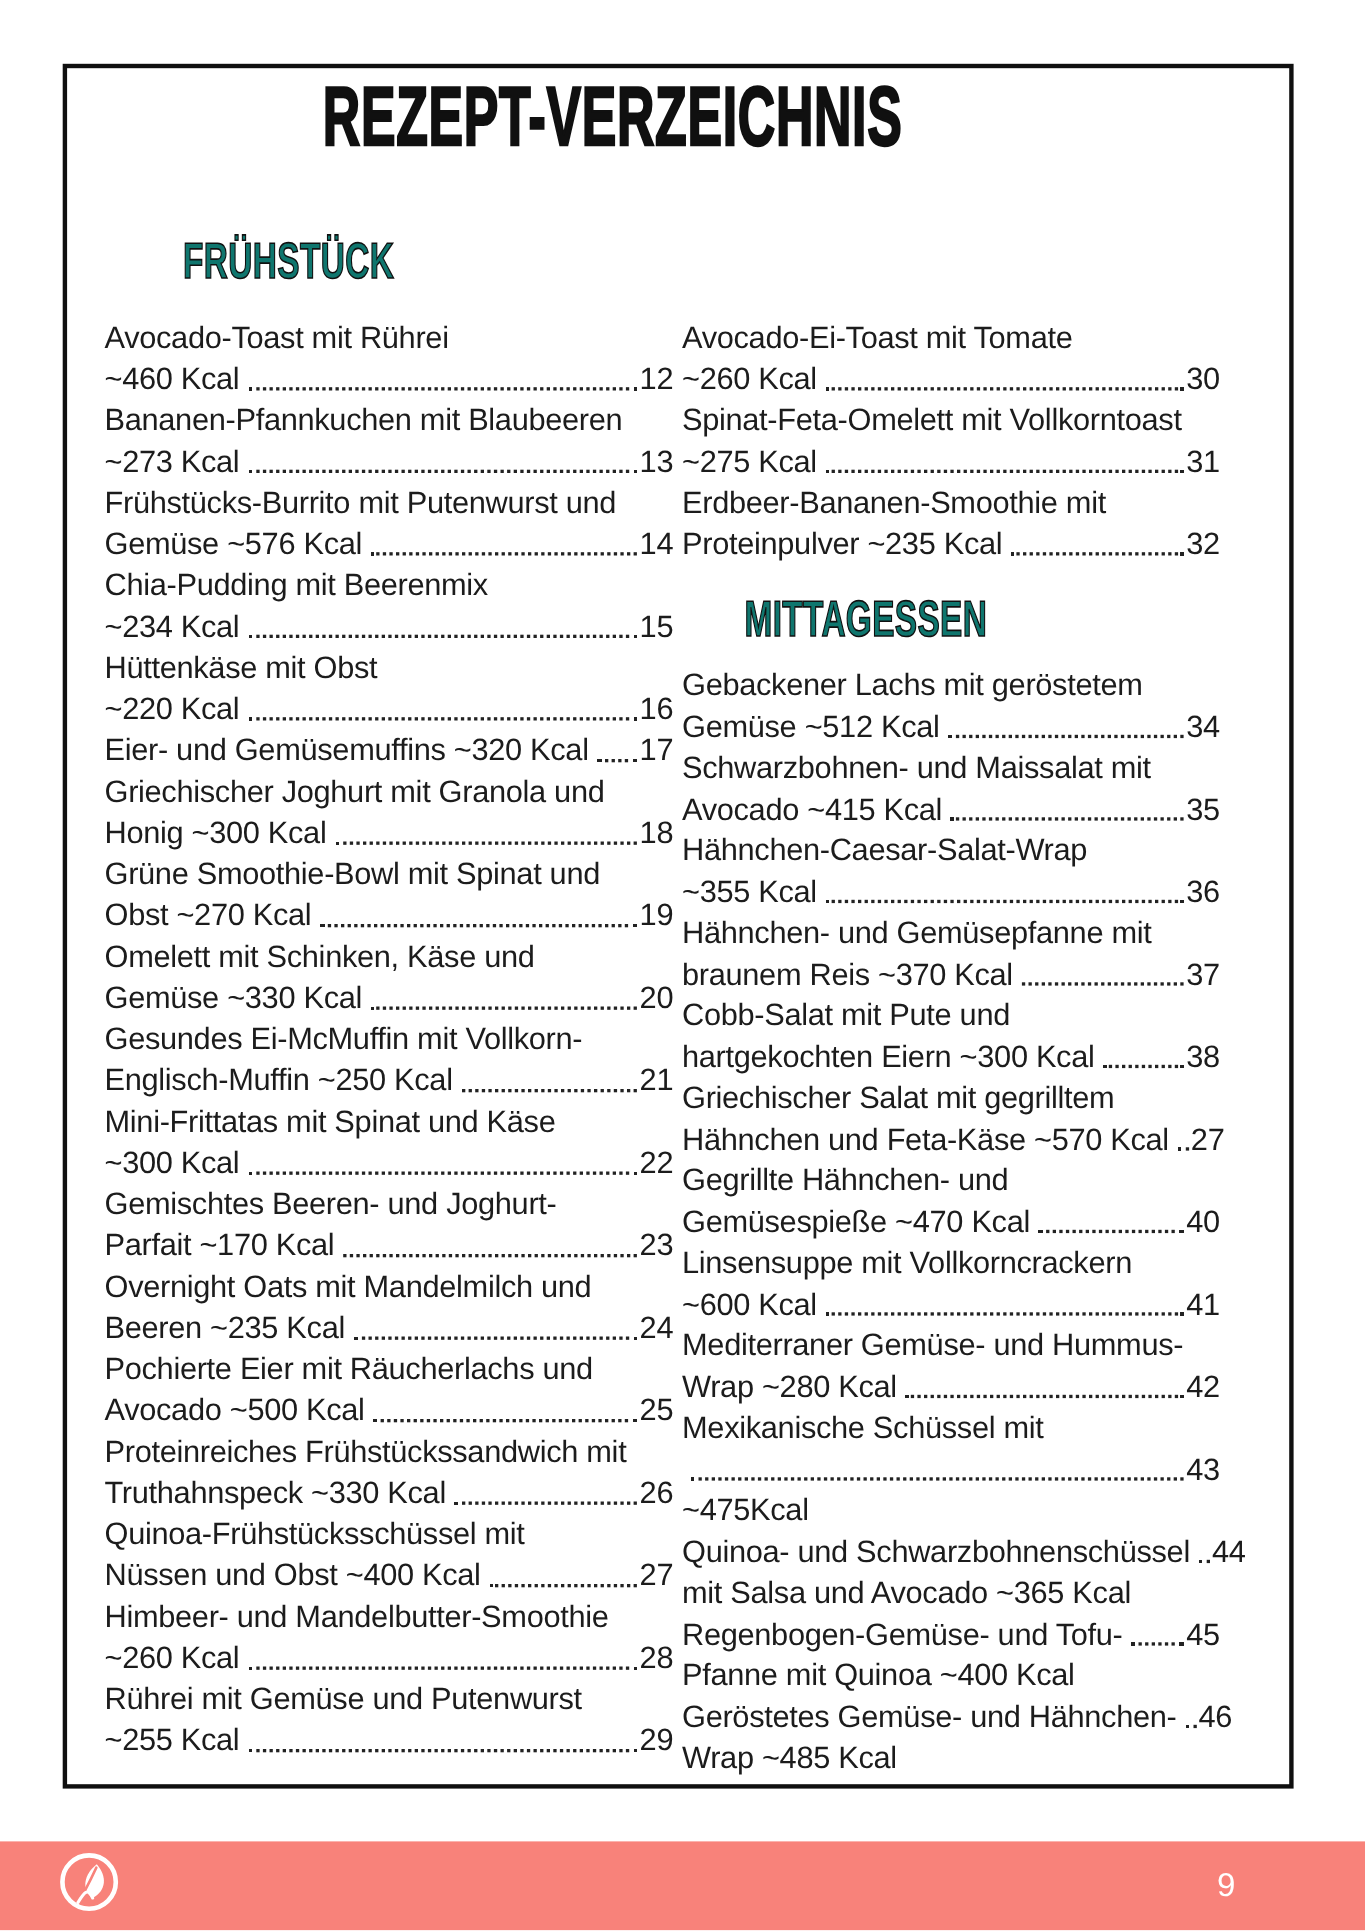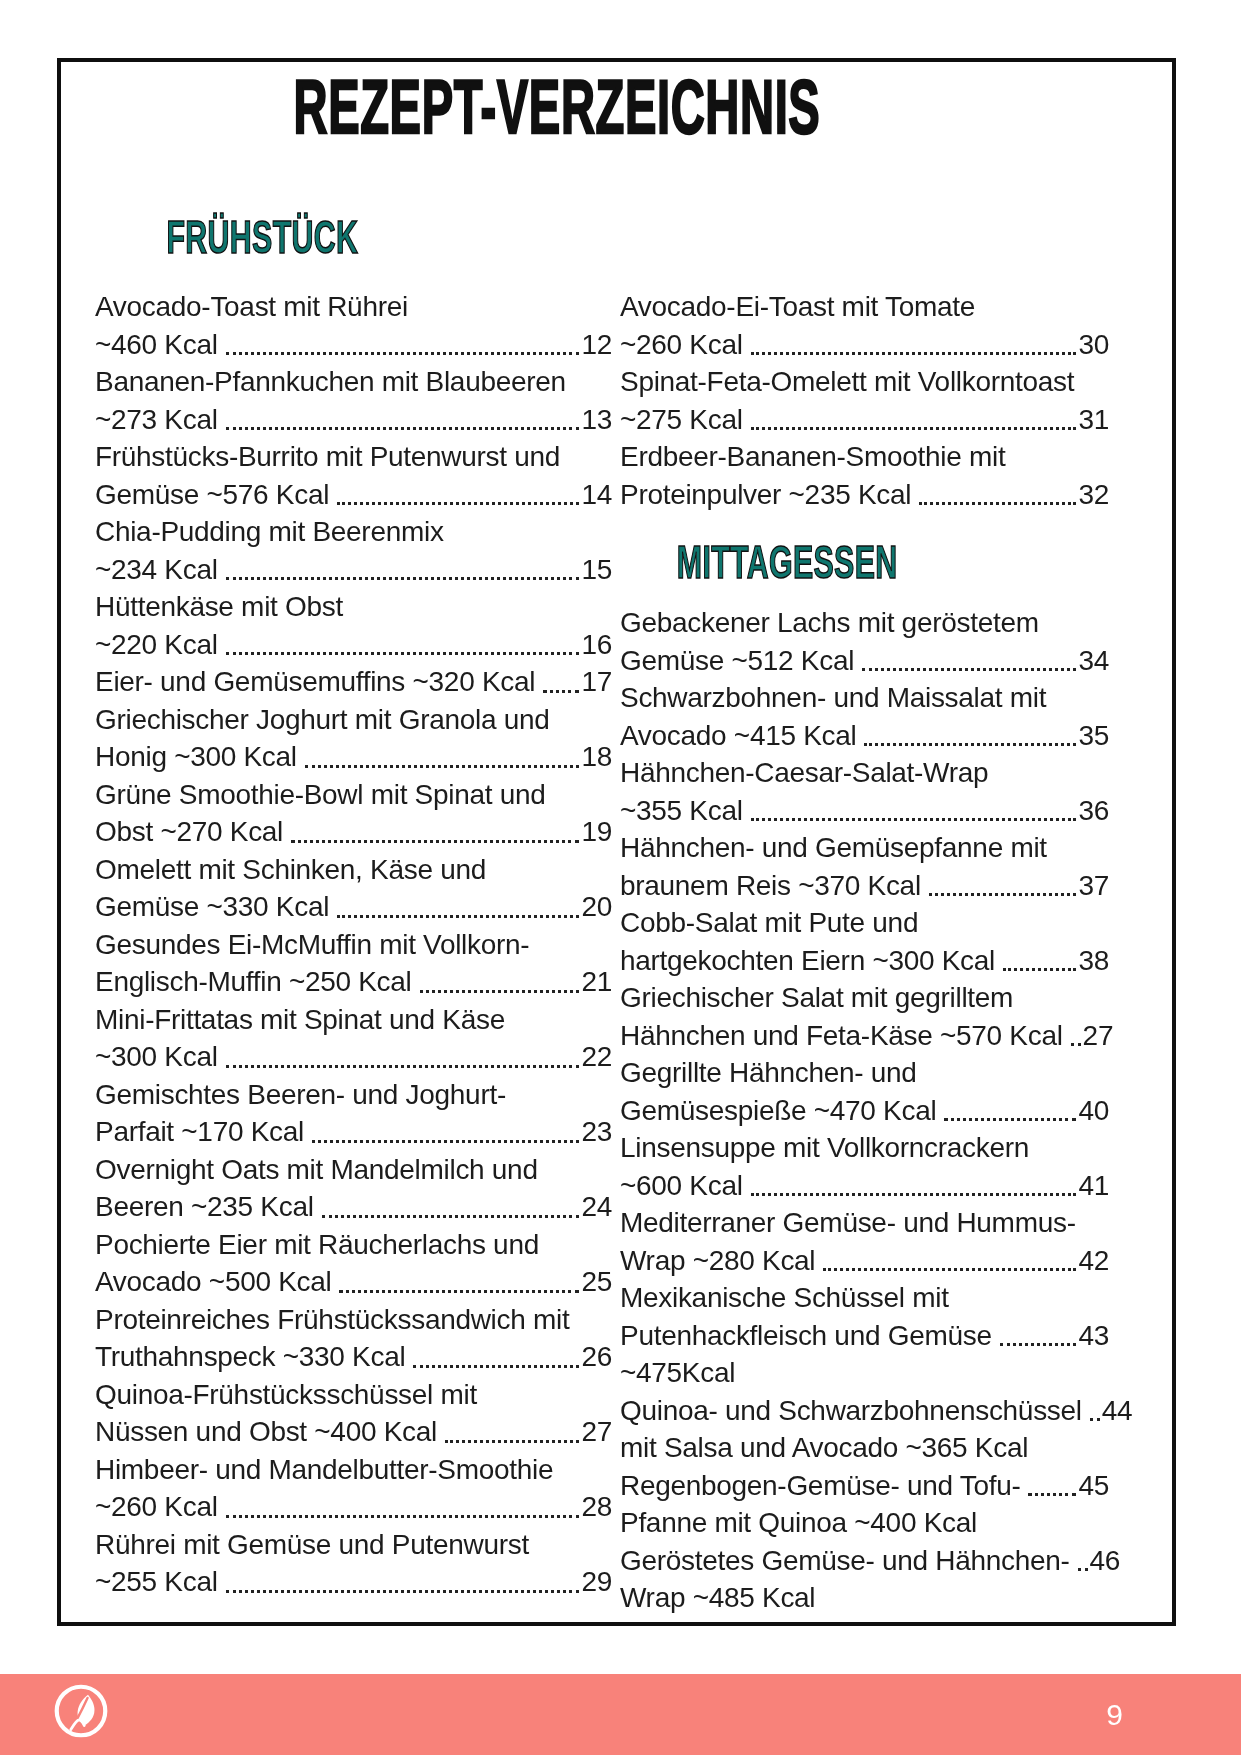--- a/index.html
+++ b/index.html
@@ -109,21 +109,21 @@
       <div class="toc-line"><span class="toc-text">hartgekochten Eiern ~300 Kcal</span><span class="leader"></span><span class="pagenum">38</span></div>
       <div class="toc-line"><span class="toc-text">Griechischer Salat mit gegrilltem</span></div>
       <div class="toc-line"><span class="toc-text">Hähnchen und Feta-Käse ~570 Kcal</span><span class="leader"></span><span class="pagenum">27</span></div>
       <div class="toc-line"><span class="toc-text">Gegrillte Hähnchen- und</span></div>
       <div class="toc-line"><span class="toc-text">Gemüsespieße ~470 Kcal</span><span class="leader"></span><span class="pagenum">40</span></div>
       <div class="toc-line"><span class="toc-text">Linsensuppe mit Vollkorncrackern</span></div>
       <div class="toc-line"><span class="toc-text">~600 Kcal</span><span class="leader"></span><span class="pagenum">41</span></div>
       <div class="toc-line"><span class="toc-text">Mediterraner Gemüse- und Hummus-</span></div>
       <div class="toc-line"><span class="toc-text">Wrap ~280 Kcal</span><span class="leader"></span><span class="pagenum">42</span></div>
       <div class="toc-line"><span class="toc-text">Mexikanische Schüssel mit</span></div>
-      <div class="toc-line"><span class="toc-text">Putenhackfleisch und Gemüse</span><span class="leader"></span><span class="pagenum">43</span></div>
+      <div class="toc-line"><span class="leader"></span><span class="pagenum">43</span></div>
       <div class="toc-line"><span class="toc-text">~475Kcal</span></div>
       <div class="toc-line"><span class="toc-text">Quinoa- und Schwarzbohnenschüssel</span><span class="leader"></span><span class="pagenum">44</span></div>
       <div class="toc-line"><span class="toc-text">mit Salsa und Avocado ~365 Kcal</span></div>
       <div class="toc-line"><span class="toc-text">Regenbogen-Gemüse- und Tofu-</span><span class="leader"></span><span class="pagenum">45</span></div>
       <div class="toc-line"><span class="toc-text">Pfanne mit Quinoa ~400 Kcal</span></div>
       <div class="toc-line"><span class="toc-text">Geröstetes Gemüse- und Hähnchen-</span><span class="leader"></span><span class="pagenum">46</span></div>
       <div class="toc-line"><span class="toc-text">Wrap ~485 Kcal</span></div>
     </div>
 
   <div class="footer">

